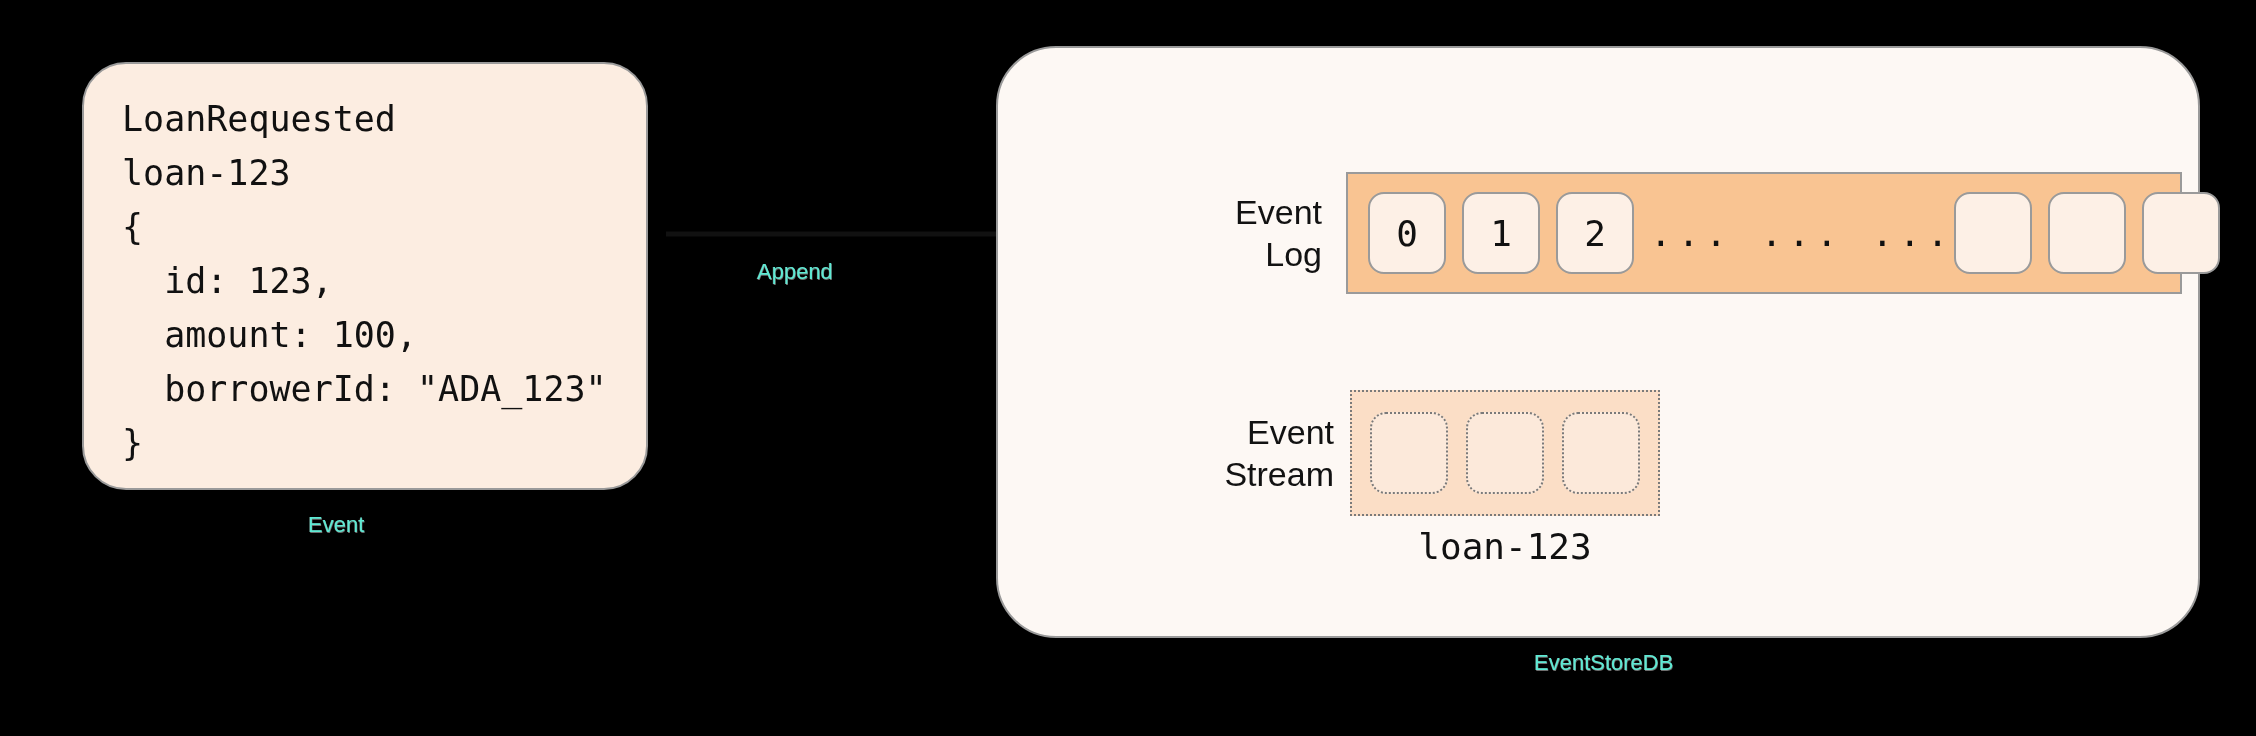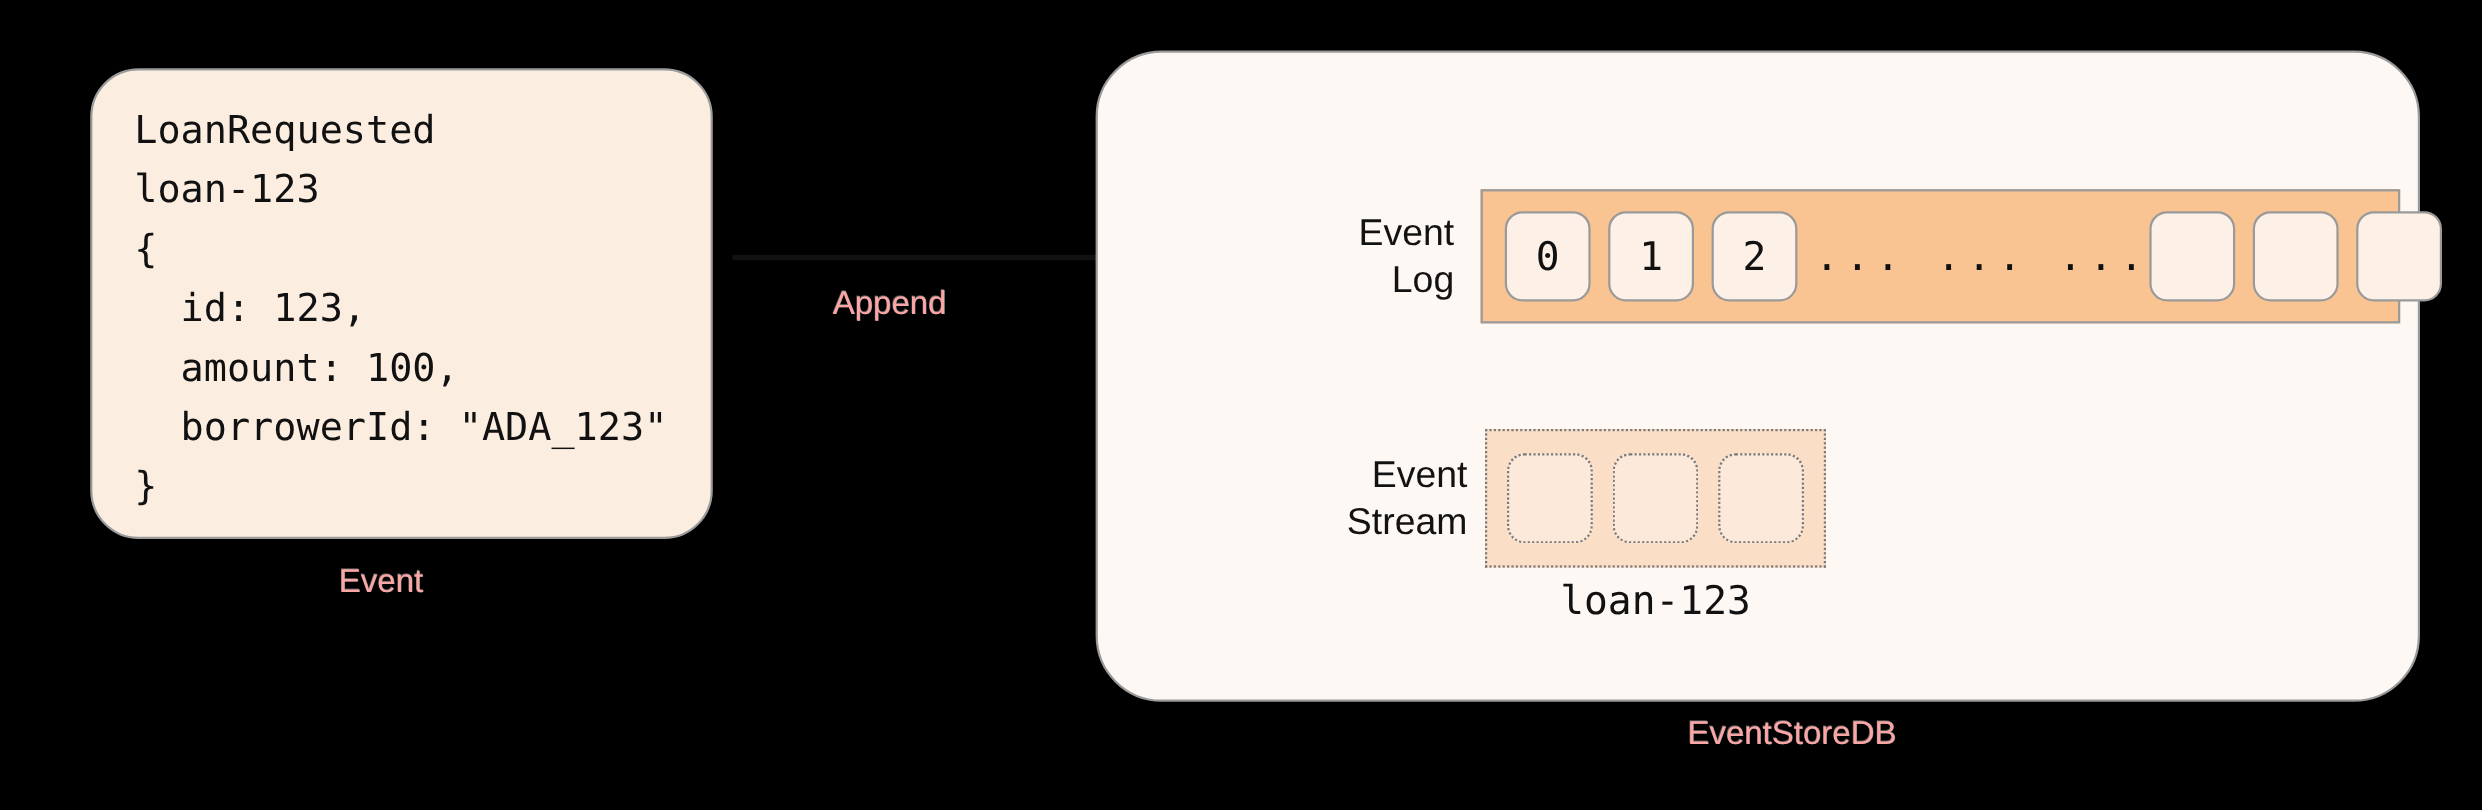--- a/index.html
+++ b/index.html
@@ -44,22 +44,22 @@
     line-height: 54px;
     color: #111111;
     white-space: pre;
     letter-spacing: 0px;
   }
 
   
   .caption {
     position: absolute;
     font-family: "Liberation Sans", sans-serif;
-    font-size: 30px;
-    color: #fca5a5;
+    font-size: 22px;
+    color: #5eead4;
     text-shadow: 0.5px 0.5px 0 #6d6d6d, -0.5px -0.5px 0 #555555;
     white-space: nowrap;
   }
   .caption-event {
     left: 308px;
     top: 512px;
   }
   .caption-eventstoredb {
     left: 1534px;
     top: 650px;

